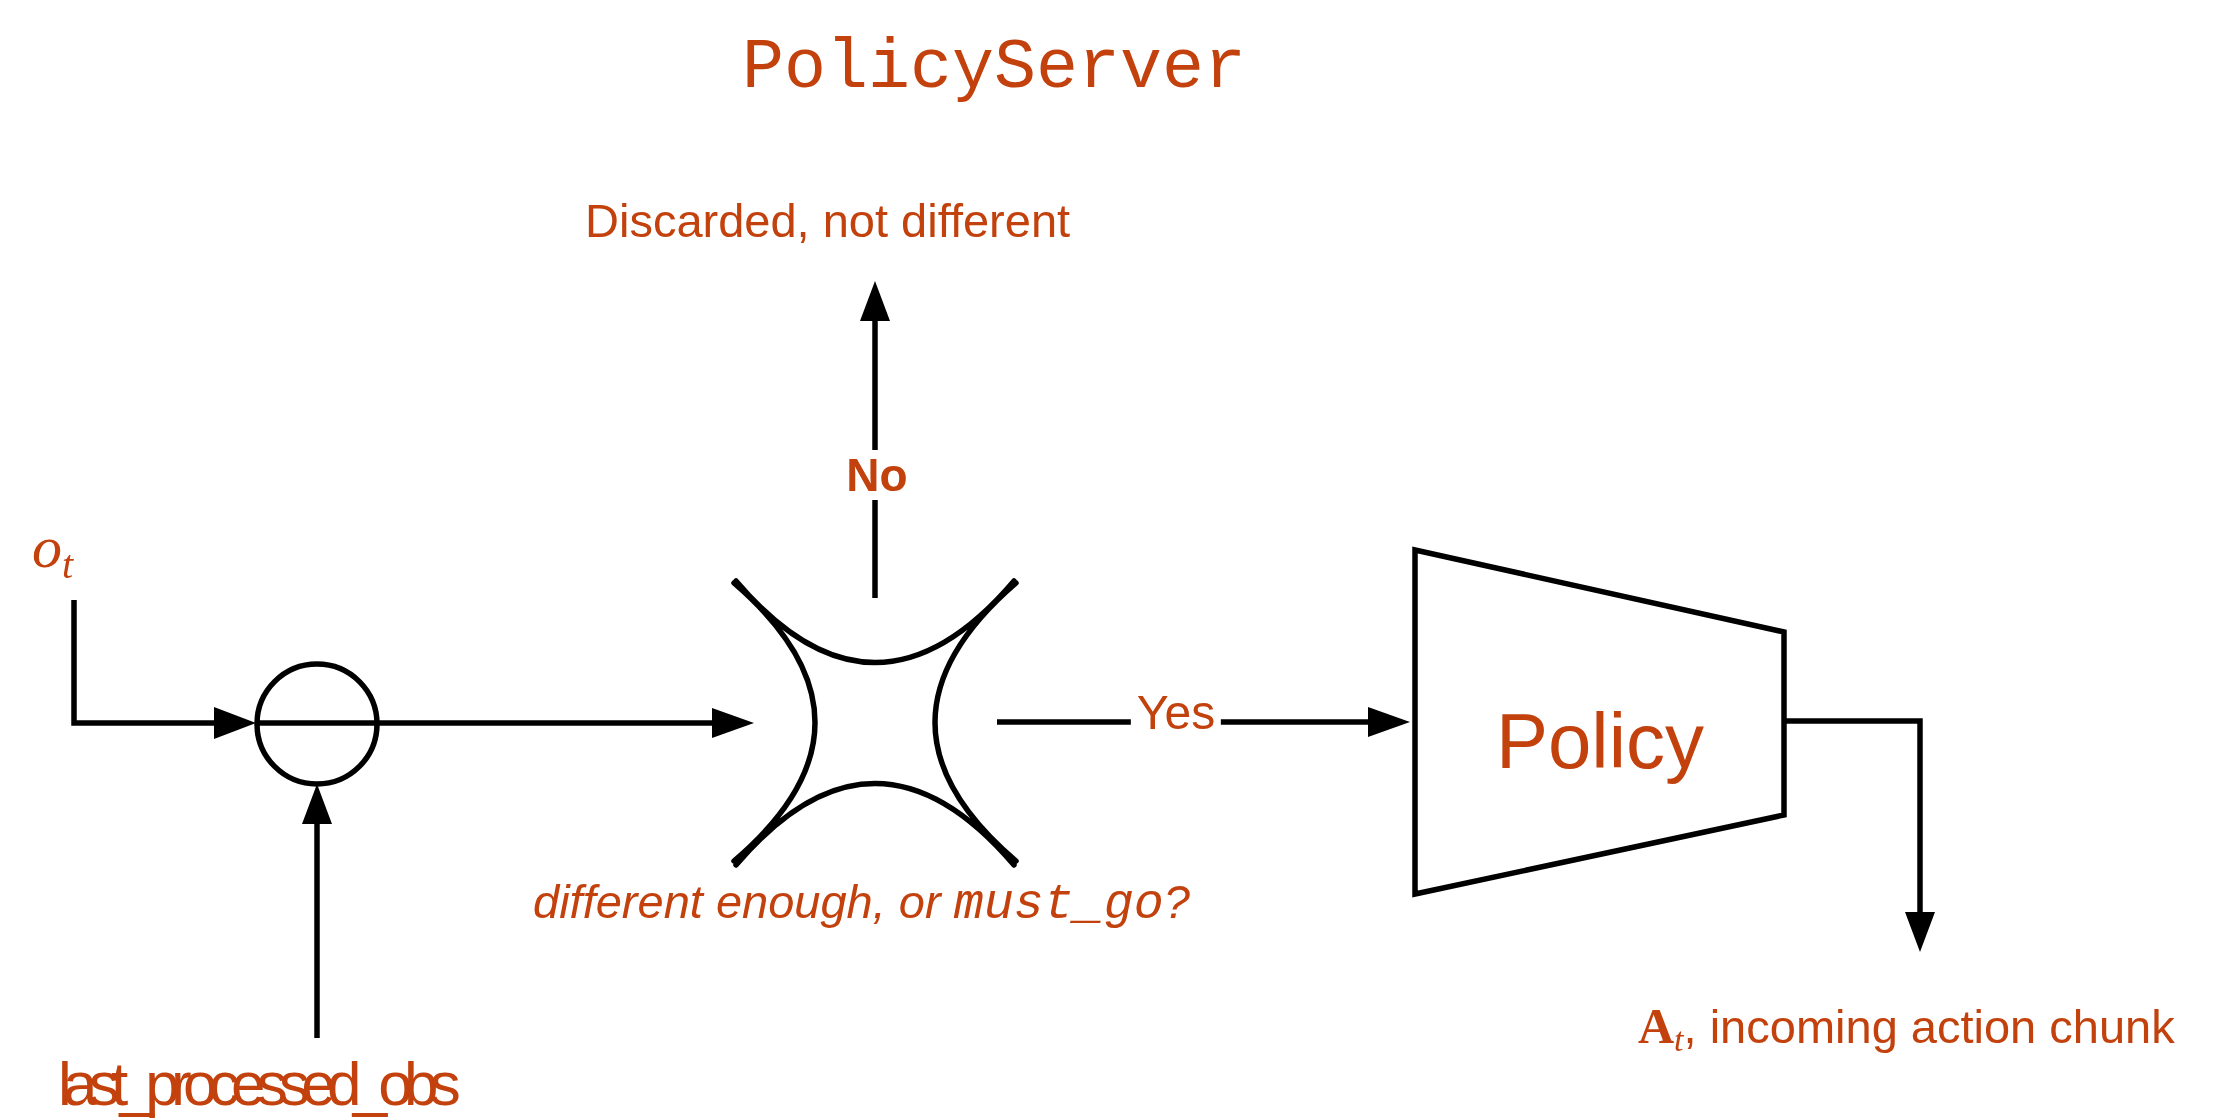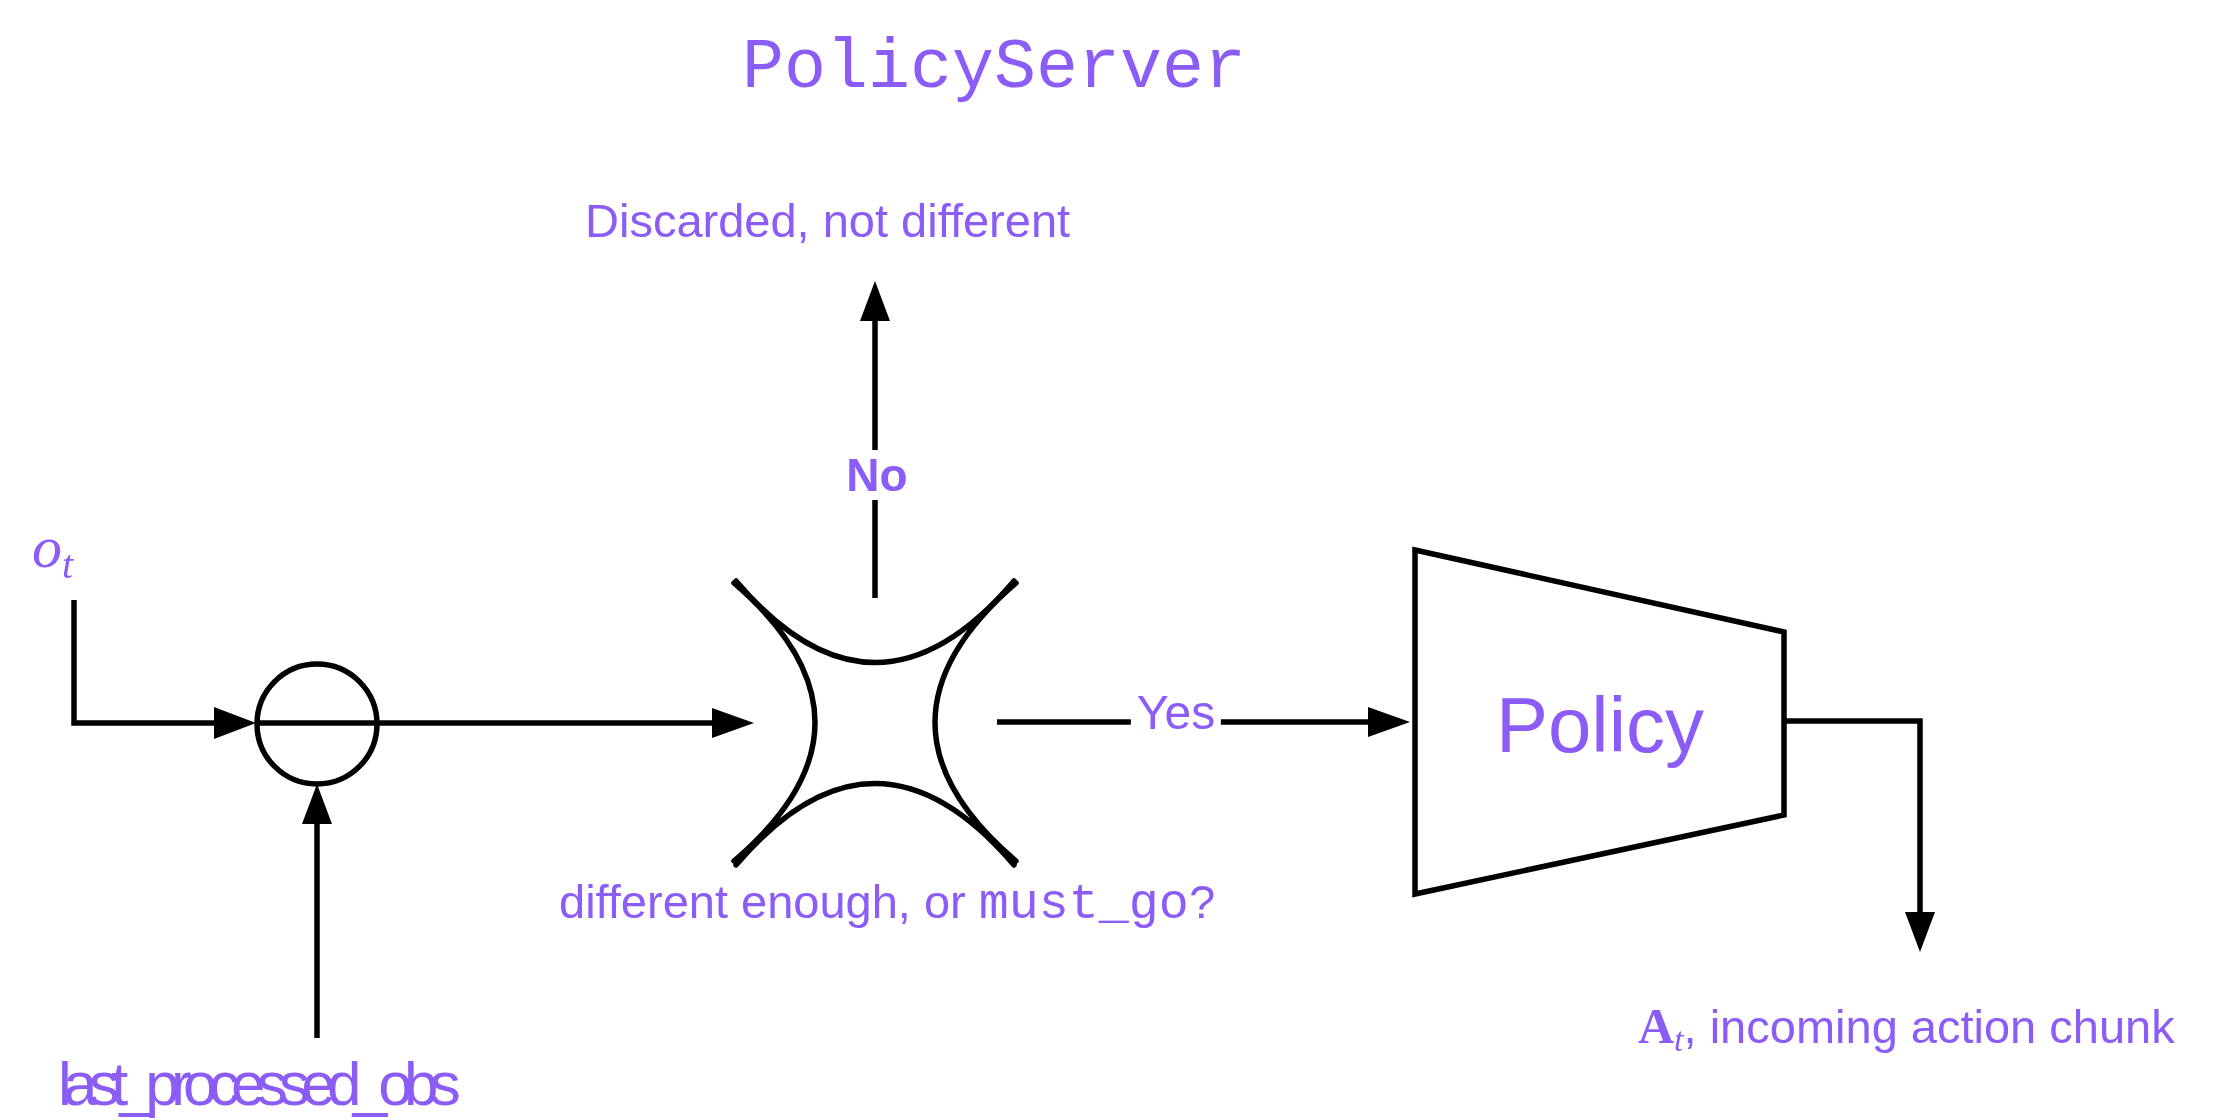--- a/index.html
+++ b/index.html
@@ -1,21 +1,21 @@
 <!DOCTYPE html>
 <html><head>
 <meta charset="utf-8">
 <style>
   html, body { margin: 0; padding: 0; background: #ffffff; }
   #canvas {
     position: relative;
     width: 2240px;
     height: 1120px;
     background: #ffffff;
-    color: #8b5cf6;
+    color: #c2410c;
     font-family: "Liberation Sans", sans-serif;
     overflow: hidden;
   }
   #wires { position: absolute; left: 0; top: 0; width: 2240px; height: 1120px; }
   #wires path { stroke: #000; stroke-width: 5.5; fill: none; }
   #wires .filled { fill: #fff; }
   #wires polygon { fill: #000; stroke: none; }
 
   .label { position: absolute; white-space: nowrap; line-height: 1; }
 
@@ -42,27 +42,27 @@
   .obs-label .sub, .action-label .sub {
     font-family: "Liberation Serif", serif; font-style: italic;
     position: relative;
   }
   .obs-label .sub { font-size: 40px; top: 11px; }
   .last-processed-label {
     font-family: Liberation Sans, sans-serif;
     font-size: 62px; letter-spacing: -0.141em;
     left: 58px; top: 1053px;
   }
-  .condition-label { font-size: 47px; left: 559px; top: 878px; }
+  .condition-label { font-size: 47px; left: 533px; top: 878px; font-style: italic; }
   .condition-label .code {
     font-family: "Liberation Mono", monospace;
     font-size: 50px;
   }
   .policy-label {
-    font-size: 78px; left: 1600px; top: 686px;
+    font-size: 78px; left: 1600px; top: 702px;
     transform: translateX(-50%);
   }
   .action-label { font-size: 47px; left: 1638px; top: 1001px; }
   .action-label .var {
     font-family: "Liberation Serif", serif; font-weight: bold;
     font-size: 50px;
   }
   .action-label .sub { font-size: 34px; top: 8px; }
 </style>
 </head>

